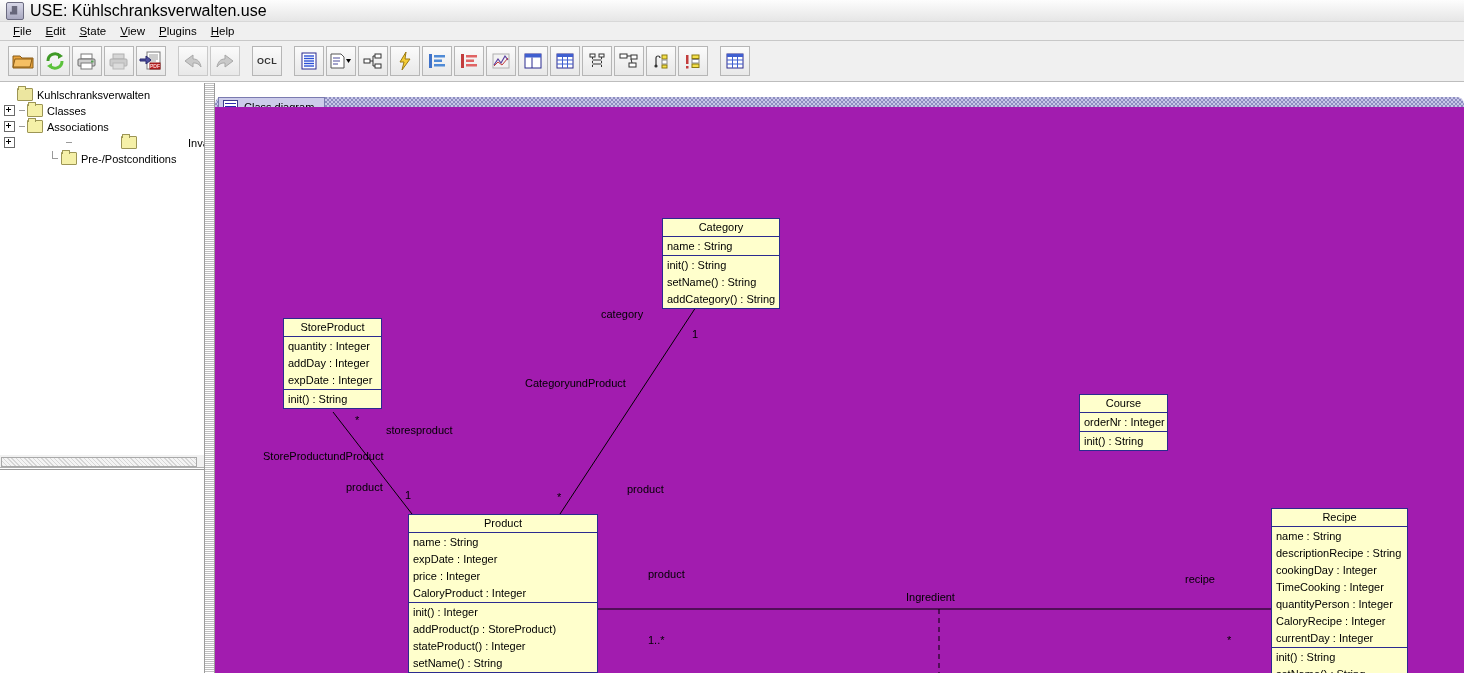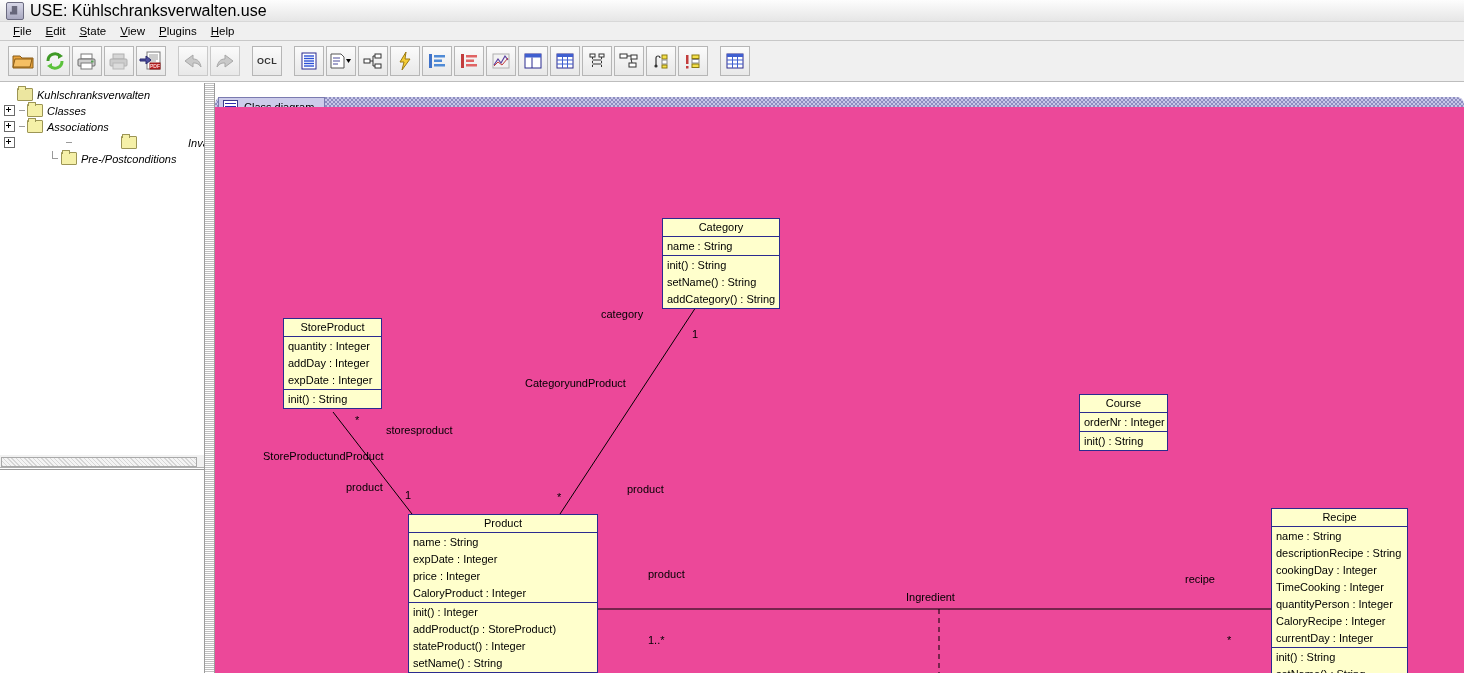--- a/index.html
+++ b/index.html
@@ -115,21 +115,20 @@
 
   
   #left-pane {
     position: absolute;
     left: 0; top: 0;
     width: 205px;
     height: 590px;
     background: #ffffff;
     border-right: 1px solid #9c9c9c;
     box-sizing: border-box;
-    font-style: italic;
   }
   #tree-panel {
     position: absolute;
     left: 0; top: 0;
     width: 204px;
     height: 371px;
     background: #ffffff;
     overflow: hidden;
   }
   .tree-row {
@@ -282,21 +281,21 @@
     left: 1px; top: 1px; right: 1px; bottom: 1px;
     background: repeating-linear-gradient(0deg,#2b2bb0 0 1px,#ffffff 1px 3px);
   }
   #tab .tab-label { font-size: 11px; color: #000; white-space: nowrap; }
 
   #canvas {
     position: absolute;
     left: 0; top: 24px;
     width: 1249px;
     height: 566px;
-    background: #ec4899;
+    background: #a21caf;
     overflow: hidden;
   }
   #edges { position: absolute; left: 0; top: 0; width: 1249px; height: 566px; }
 
   
   .umlbox {
     position: absolute;
     background: #ffffcc;
     border: 1px solid #2b2b8f;
     box-sizing: border-box;

